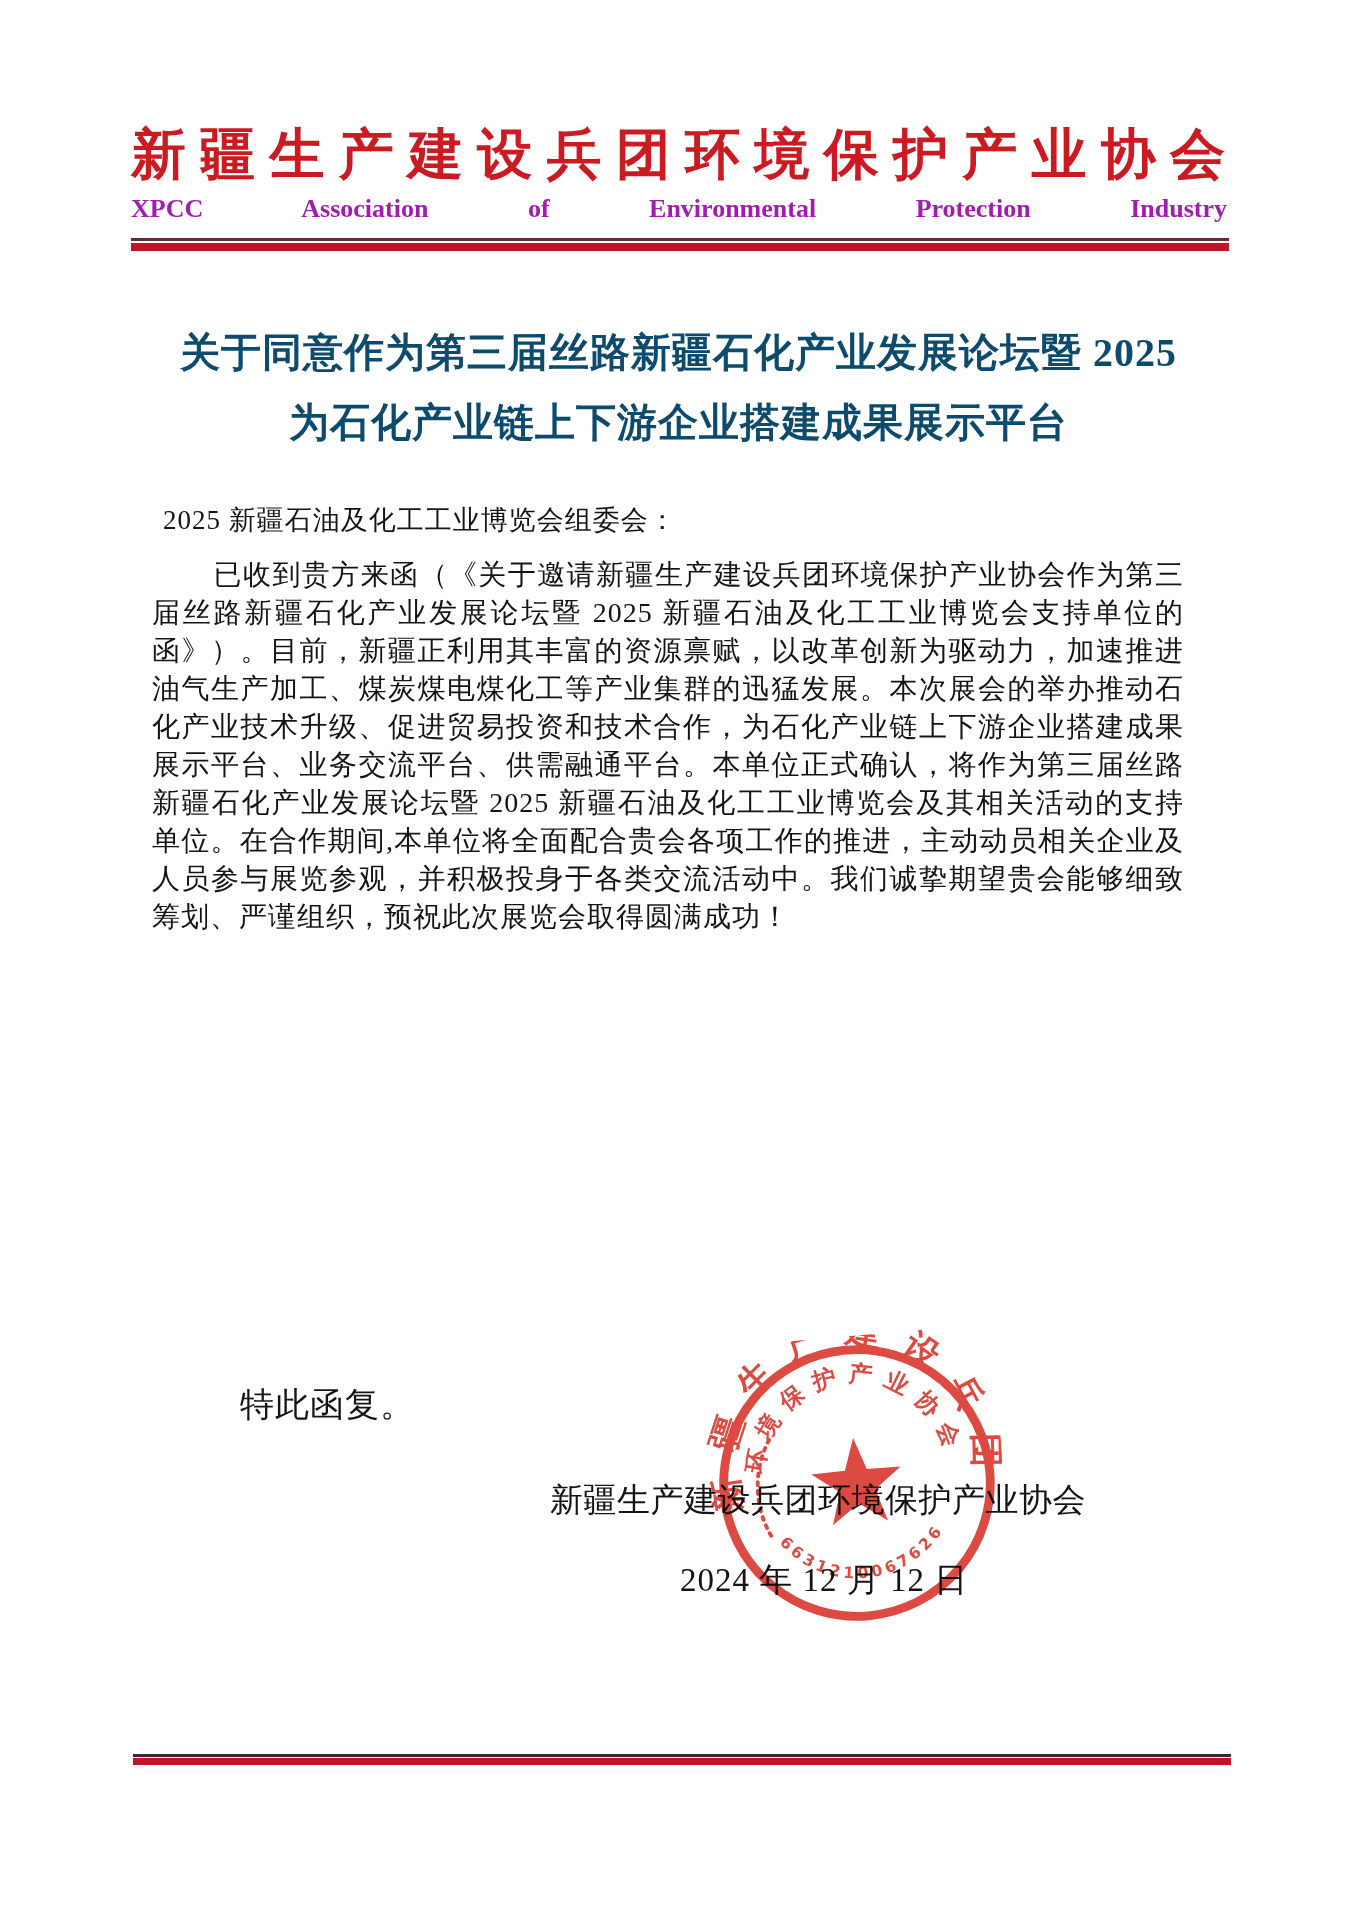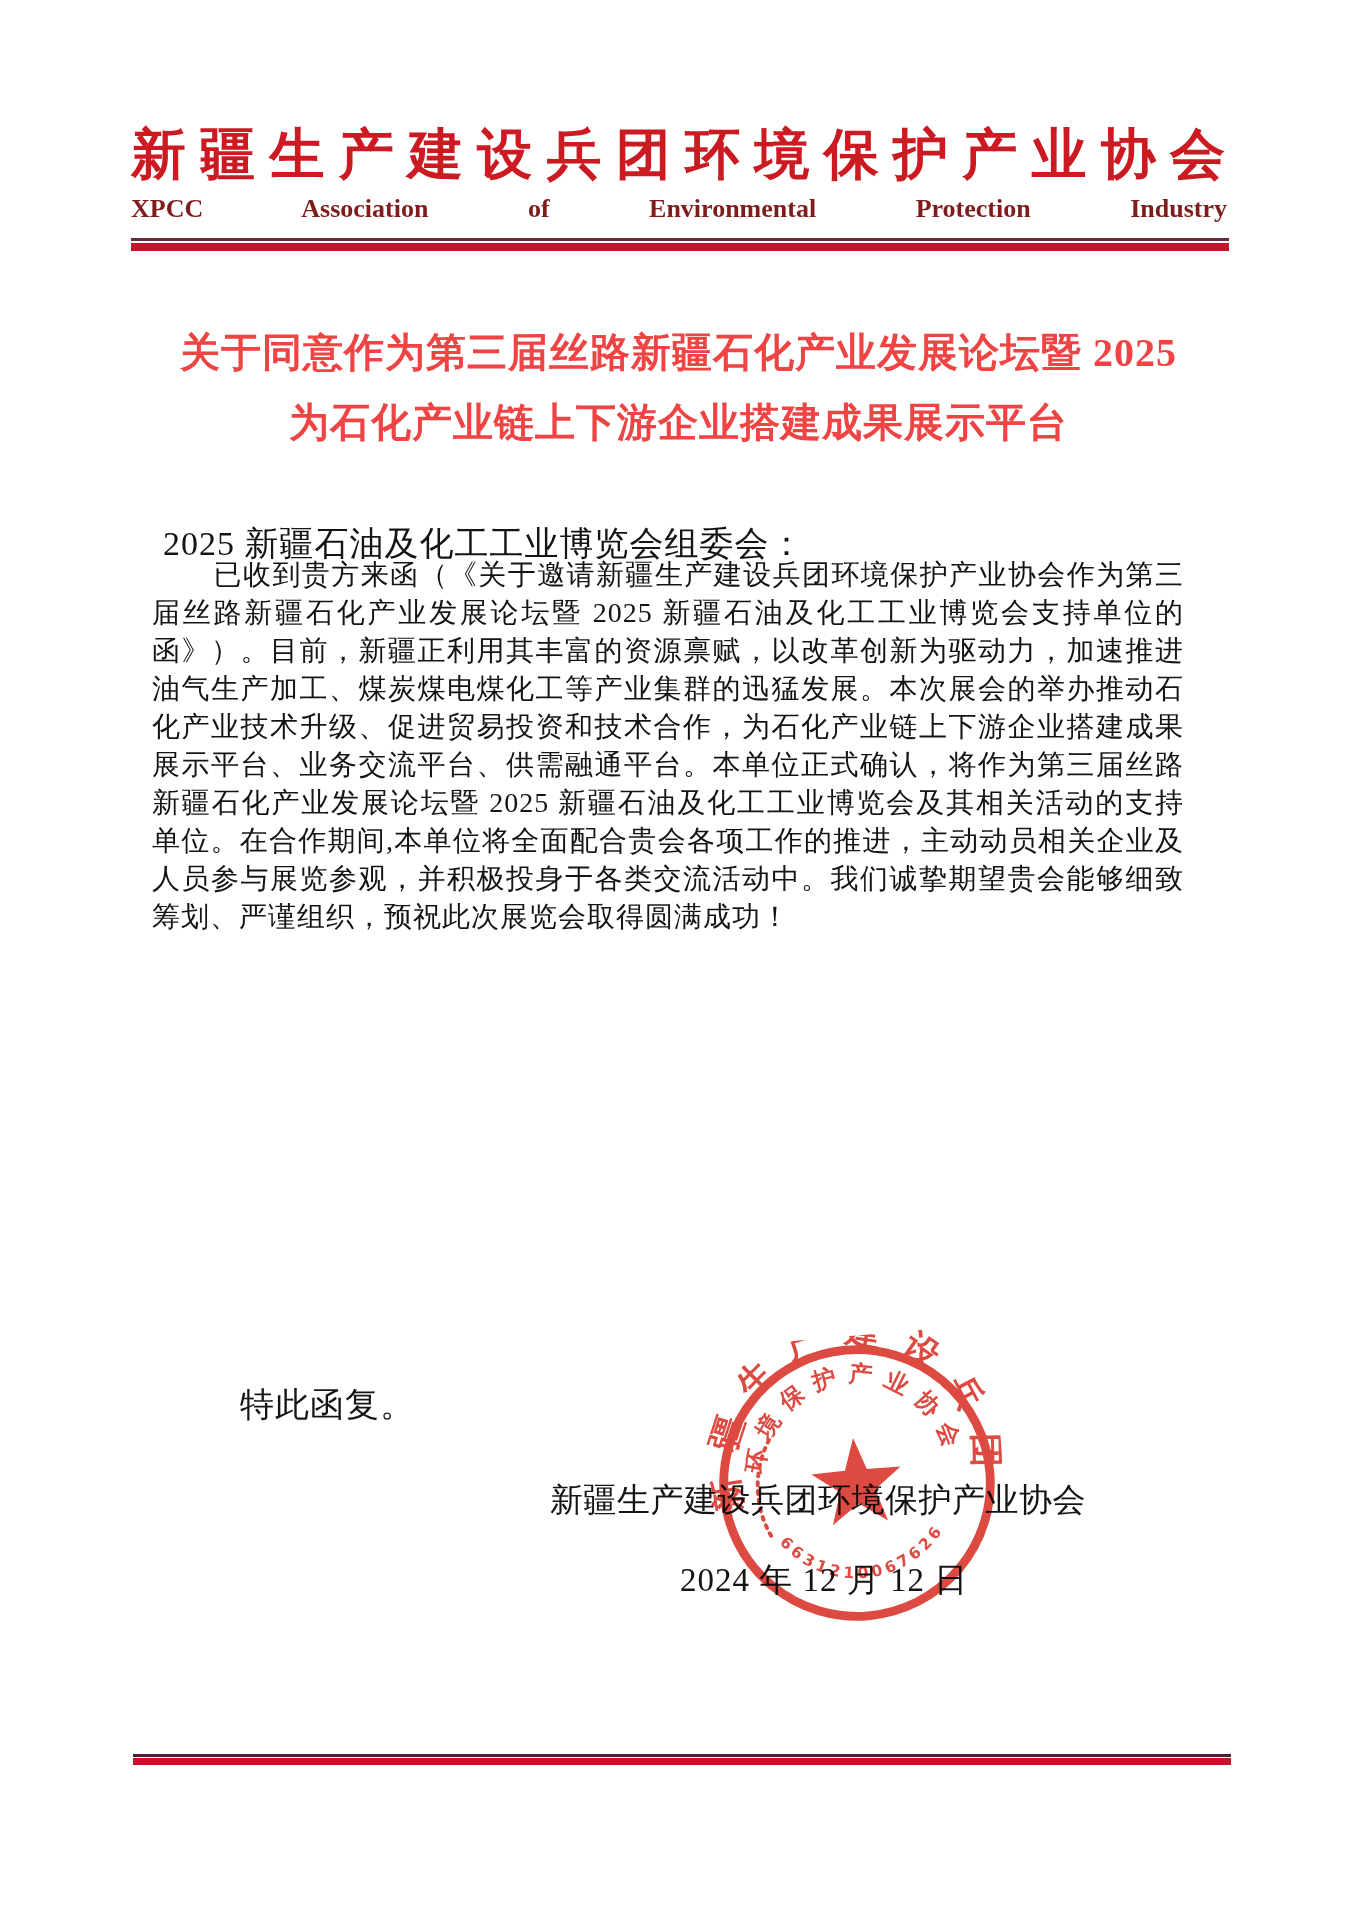--- a/index.html
+++ b/index.html
@@ -13,37 +13,37 @@
   }
   
   .org-cn{
     position:absolute;top:118px;left:131px;width:1096px;
     font-size:55px;font-weight:bold;color:#cb1a21;
     text-align:justify;text-align-last:justify;
     white-space:nowrap;letter-spacing:2px;
   }
   .org-en{
     position:absolute;top:194px;left:131px;width:1096px;
-    font-size:26px;color:#7f1d1d;font-weight:bold;
+    font-size:26px;color:#a21caf;font-weight:bold;
     text-align:justify;text-align-last:justify;
     white-space:nowrap;
   }
   .head-rule{position:absolute;top:238px;left:131px;width:1098px;}
   .head-rule .thin{height:3px;background:#6a2a33;margin-bottom:2px;}
   .head-rule .thick{height:8px;background:#c2152a;}
   
   .title{
     position:absolute;top:318px;left:80px;width:1197px;
     text-align:center;font-size:40px;font-weight:bold;
-    line-height:70px;color:#ef4444;letter-spacing:1px;
+    line-height:70px;color:#0c4a6e;letter-spacing:1px;
   }
   
   .salutation{
-    position:absolute;top:522px;left:163px;width:1032px;
-    font-size:34px;line-height:44px;letter-spacing:1px;
+    position:absolute;top:498px;left:163px;width:1032px;
+    font-size:27px;line-height:44px;letter-spacing:1px;
   }
   .paragraph{
     position:absolute;top:556px;left:152px;width:1032px;
     font-size:28px;line-height:38px;letter-spacing:1px;
     text-align:justify;text-indent:2.2em;
   }
   .closing{
     position:absolute;top:1382px;left:240px;
     font-size:34px;letter-spacing:1px;
   }

